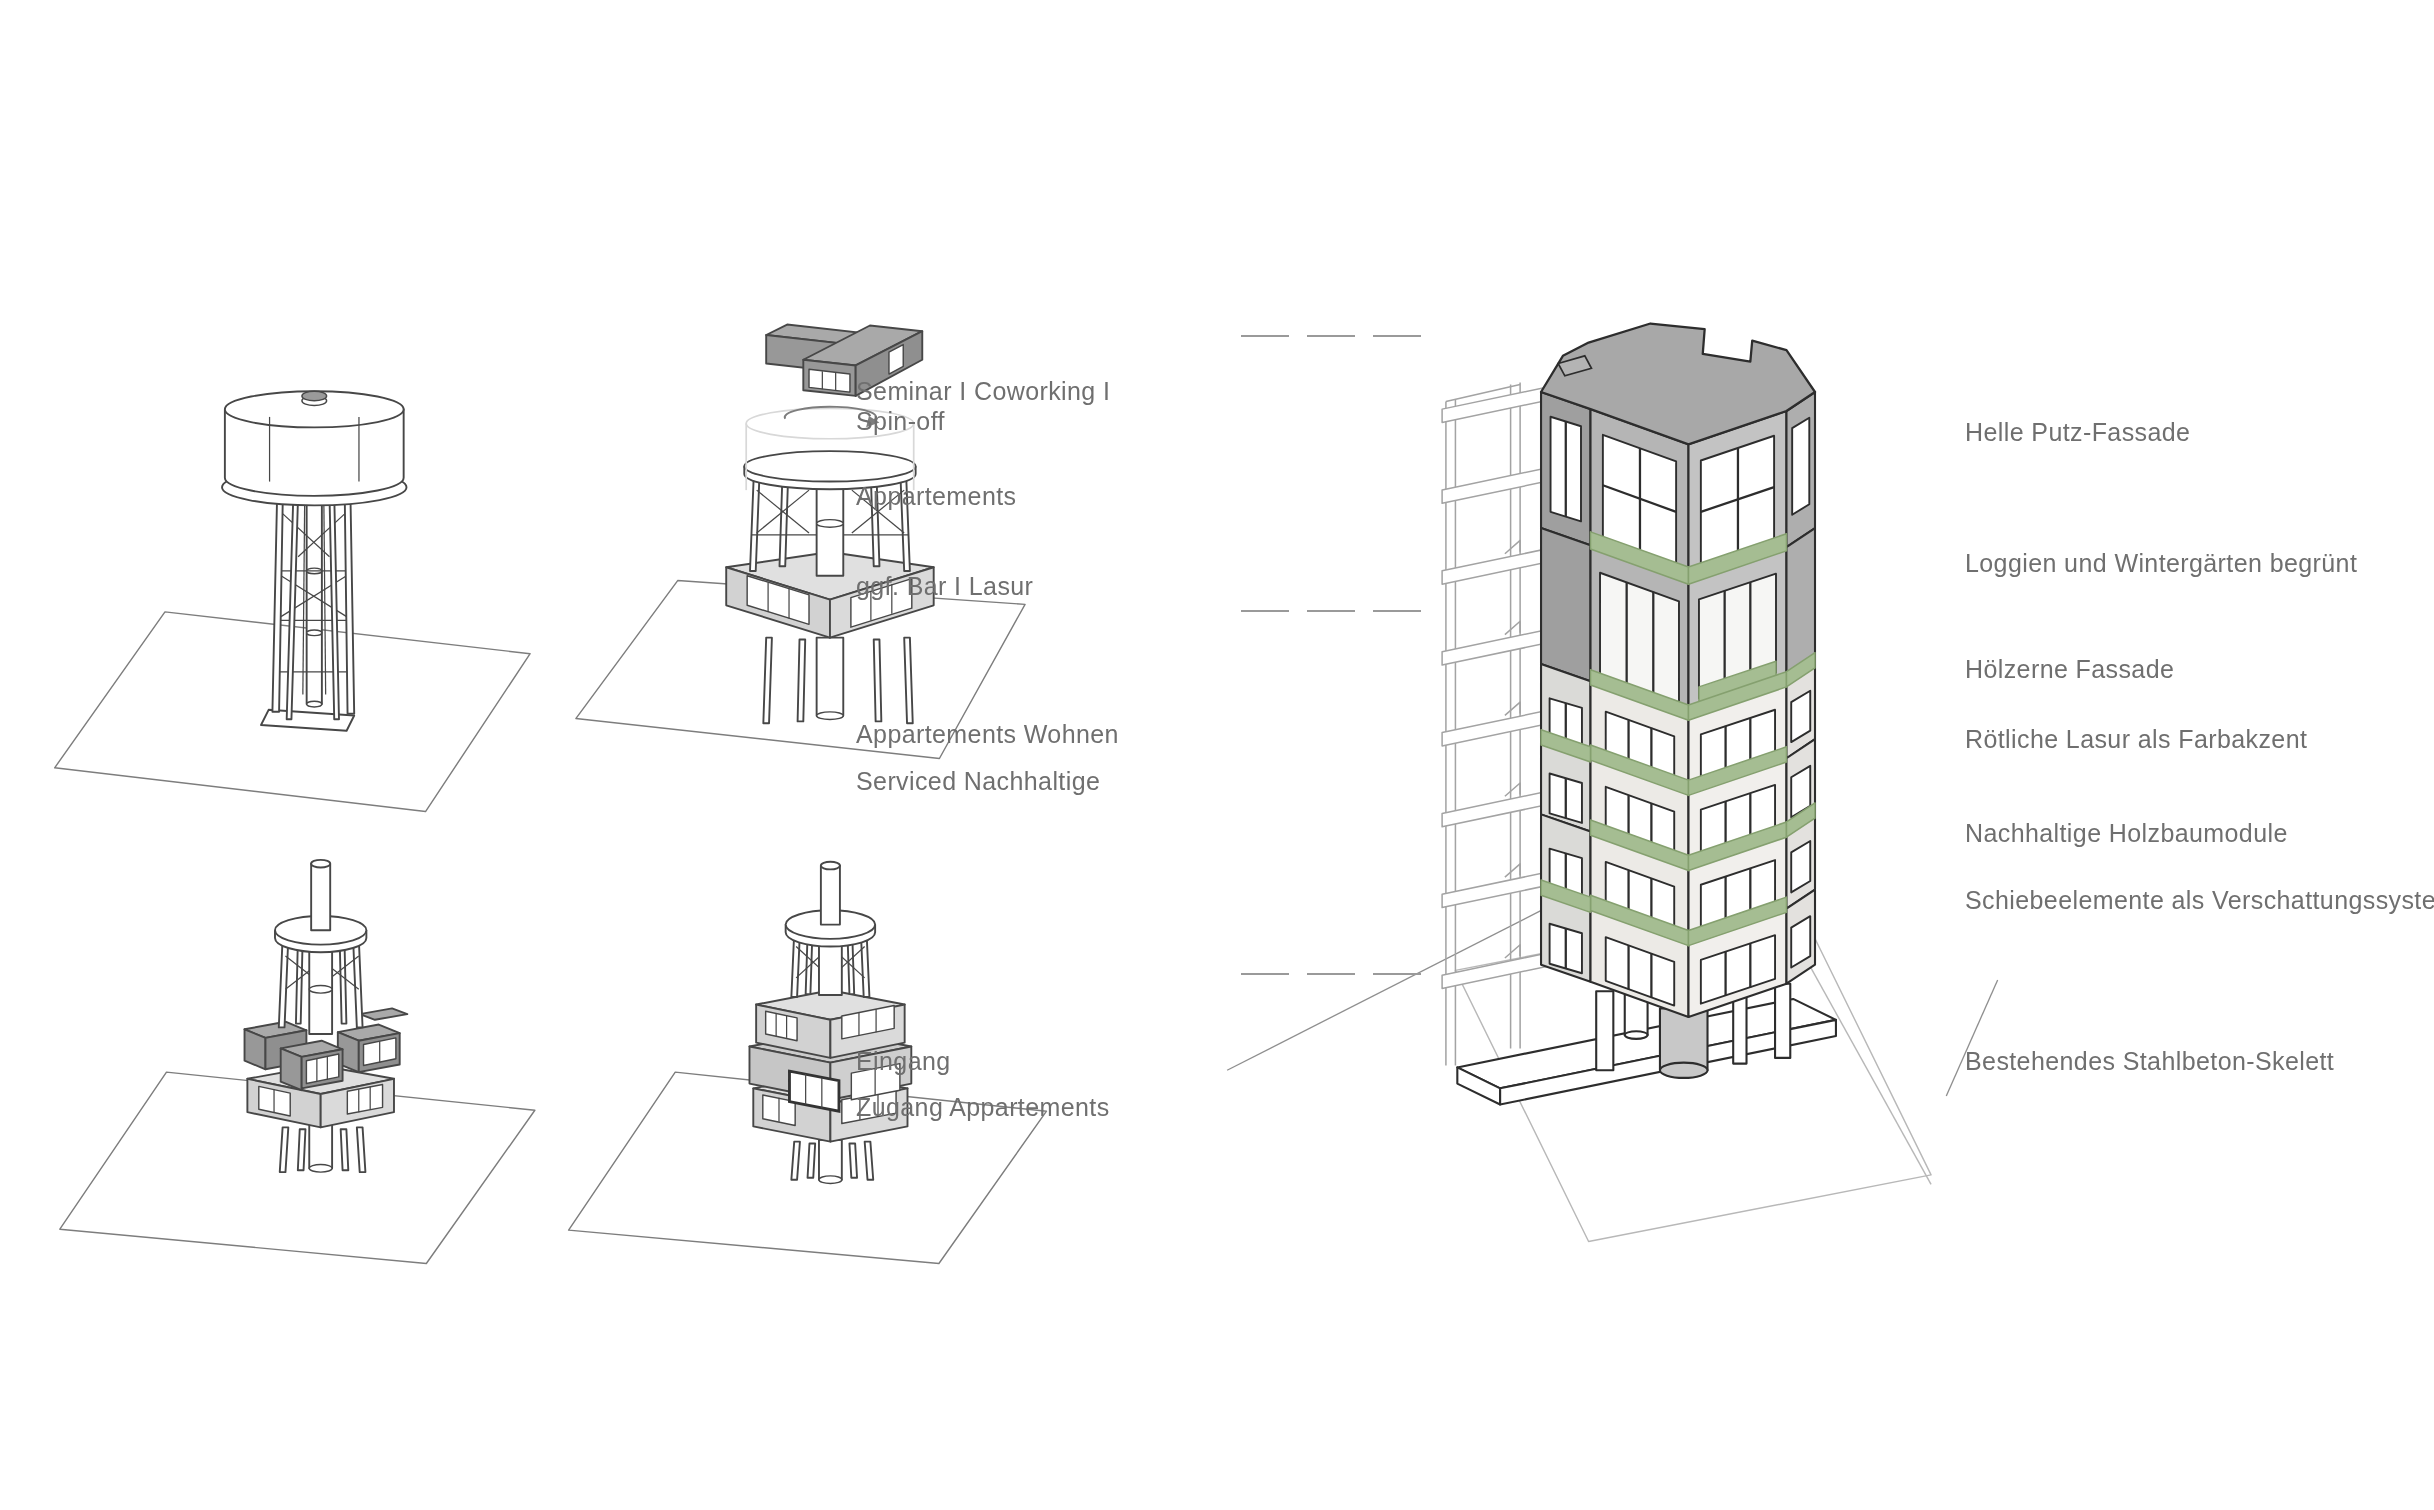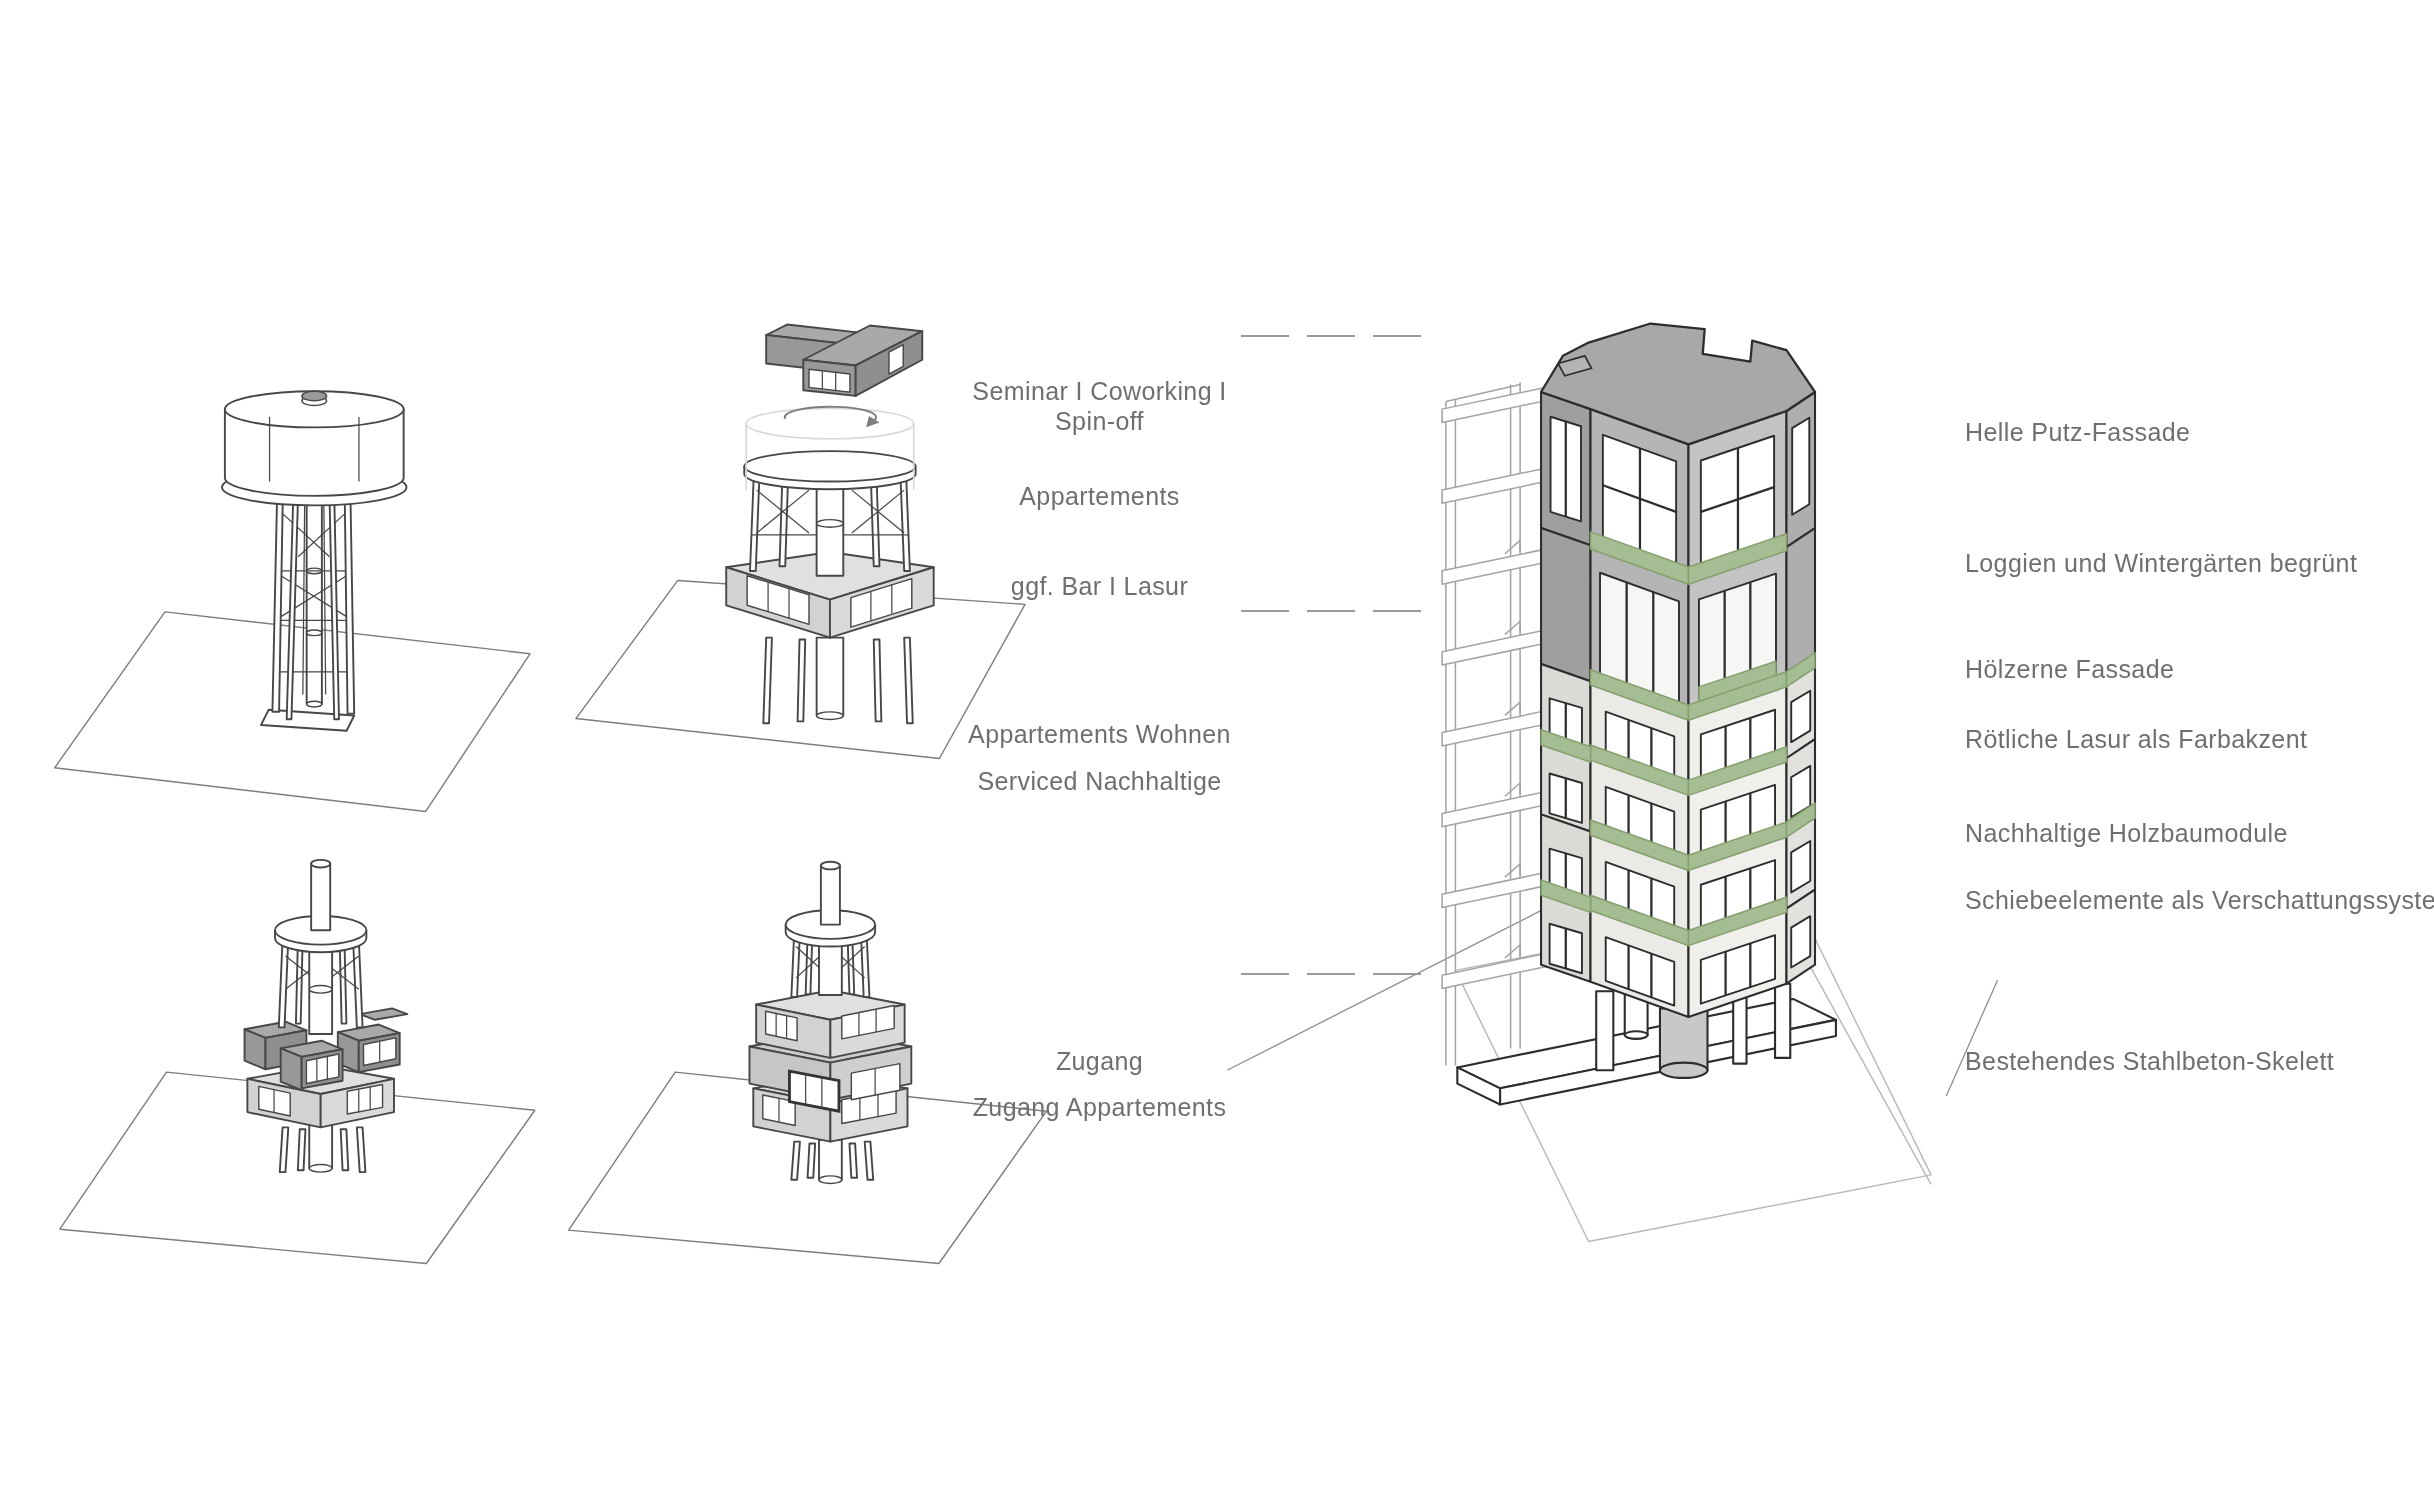--- a/index.html
+++ b/index.html
@@ -1,20 +1,20 @@
 <!DOCTYPE html>
 <html style="--label_text: #6f6f6f; --dash_line: #9a9a9a; --line_small: #474747; --ground_line: #7d7d7d; --ghost_line: #d8d8d8; --skeleton_line: #a3a3a3; --building_line: #2d2d2d; --roof_grey: #a8a8a8; --wall_grey_dark: #9f9f9f; --wall_grey: #b5b5b5; --wall_grey_light: #c3c3c3; --wall_grey_side: #aeaeae; --wood_dark: #dadad7; --wood: #eceae6; --wood_light: #f1efec; --wood_side: #e3e1de; --box_grey_top: #a9a9a9; --box_grey_front: #989898; --box_grey_side: #8f8f8f; --module_light_top: #e0e0e0; --module_light_front: #d2d2d2; --module_light_side: #dadada; --concrete_grey: #c8c8c8; --plant_green: #a5bd92; --plant_green_dark: #85a06f;font-size:15px"><head>
 <meta charset="utf-8">
 <style>
   html,body{margin:0;padding:0;background:#fff;}
   .canvas{position:relative;width:2435px;height:1510px;background:#fff;overflow:hidden;
           font-family:"Liberation Sans", sans-serif;}
   .lbl{position:absolute;font-size:25px;line-height:29.5px;color:var(--label_text);
        letter-spacing:0.4px;white-space:pre-line;}
-  .lbl.mid{left:856px;width:487px;text-align:center;}
+  .lbl.mid{left:856px;width:487px;text-align:left;}
   .lbl.right{left:1965px;width:495px;text-align:left;}
   .dashrow{position:absolute;left:1241px;width:181px;height:1.9px;
      background:repeating-linear-gradient(90deg,var(--dash_line) 0 48px,transparent 48px 66px);}
   svg{position:absolute;}
   .k1{fill:none;stroke:var(--line_small);stroke-width:1.3;stroke-linejoin:round;}
   .w{fill:#ffffff;stroke:var(--line_small);stroke-width:2;stroke-linejoin:round;}
   .w1{fill:#ffffff;stroke:var(--line_small);stroke-width:1.5;stroke-linejoin:round;}
   .gnd{fill:none;stroke:var(--ground_line);stroke-width:1.5;stroke-linejoin:round;}
   .gh{fill:none;stroke:var(--ghost_line);stroke-width:1.8;}
   .arr{fill:none;stroke:#7d7d7d;stroke-width:2;}
@@ -515,21 +515,21 @@
 
   <div class="dashrow" style="top:335px"></div>
   <div class="lbl mid" style="top:377px">Seminar I Coworking I
 Spin-off</div>
   <div class="lbl mid" style="top:482px">Appartements</div>
   <div class="lbl mid" style="top:572px">ggf. Bar I Lasur</div>
   <div class="dashrow" style="top:610px"></div>
   <div class="lbl mid" style="top:720px">Appartements Wohnen</div>
   <div class="lbl mid" style="top:767px">Serviced Nachhaltige</div>
   <div class="dashrow" style="top:973px"></div>
-  <div class="lbl mid" style="top:1047px">Zugang</div>
+  <div class="lbl mid" style="top:1047px">Eingang</div>
   <div class="lbl mid" style="top:1093px">Zugang Appartements</div>
 
   <div class="lbl right" style="top:418px">Helle Putz-Fassade</div>
   <div class="lbl right" style="top:549px">Loggien und Wintergärten begrünt</div>
   <div class="lbl right" style="top:655px">Hölzerne Fassade</div>
   <div class="lbl right" style="top:725px">Rötliche Lasur als Farbakzent</div>
   <div class="lbl right" style="top:819px">Nachhaltige Holzbaumodule</div>
   <div class="lbl right" style="top:886px">Schiebeelemente als Verschattungssystem</div>
   <div class="lbl right" style="top:1047px">Bestehendes Stahlbeton-Skelett</div>
 

